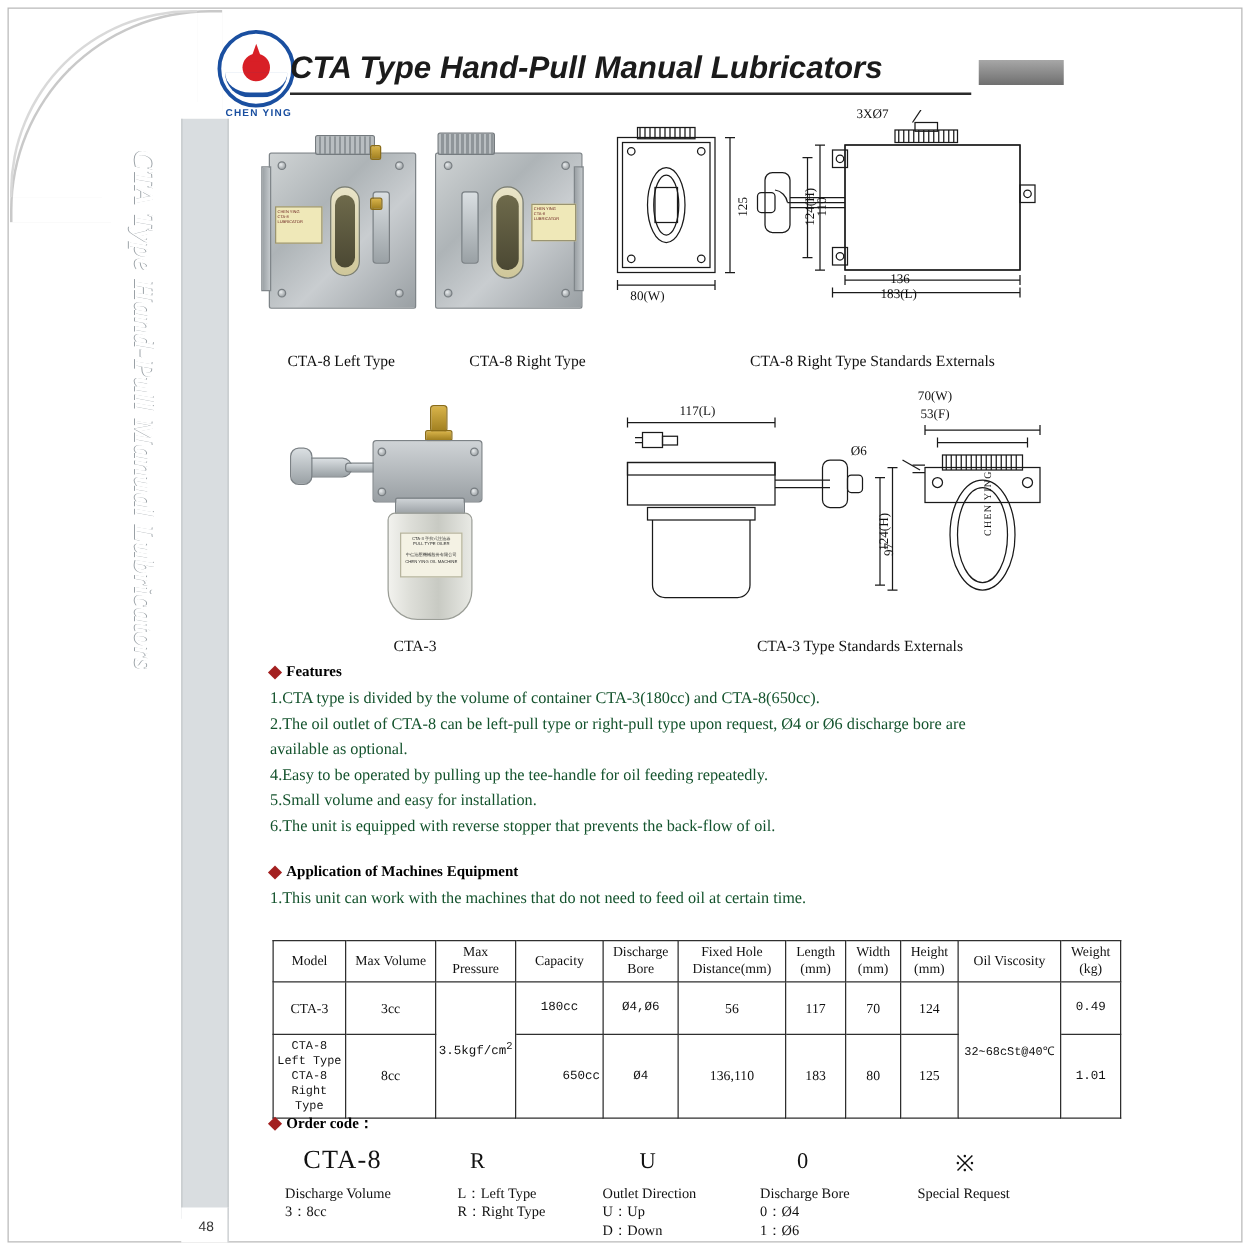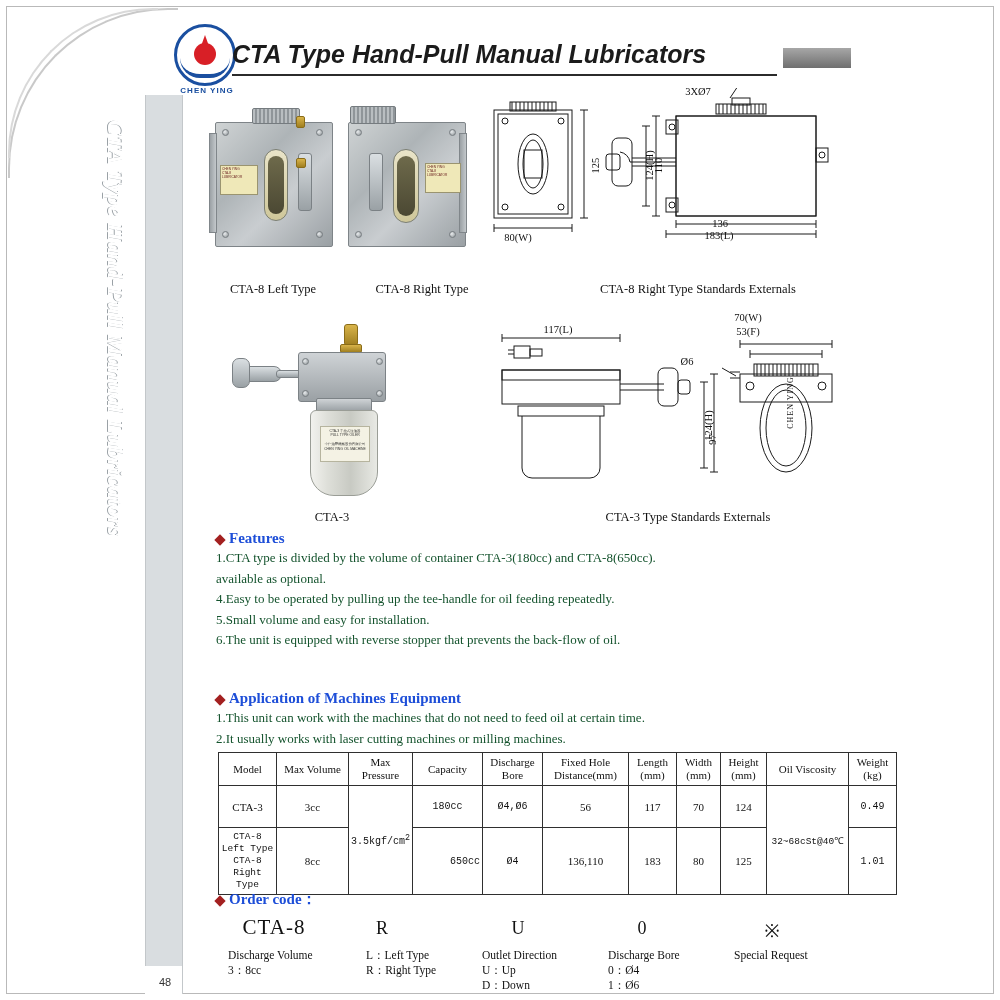--- a/index.html
+++ b/index.html
@@ -173,21 +173,21 @@
     border:1px solid #8a6c18; border-radius:2px;
   }
 
   
   .draw{ position:absolute; }
   .draw svg{ display:block; }
 
   
   .sec-head{
     position:absolute; font-family:"Liberation Serif", serif;
-    font-weight:bold; font-size:15px; color:#1d4ed8; white-space:nowrap;
+    font-weight:bold; font-size:12px; color:#000000; white-space:nowrap;
   }
   .diamond{
     display:inline-block; width:8px; height:8px; background:#a32020;
     transform:rotate(45deg); margin-right:5px; vertical-align:middle;
   }
   .body-text{
     position:absolute; font-family:"Liberation Serif", serif;
     font-size:13px; color:#14532d; line-height:20.5px;
   }
   .body-text div{ white-space:nowrap; }
@@ -418,32 +418,32 @@
 <div class="caption" style="left:672px;top:356px;width:30px;font-size:10.5px;">Ø6</div>
 <div class="caption" style="left:690px;top:420px;width:36px;font-size:10.5px;transform:rotate(-90deg);transform-origin:center;">124(H)</div>
 <div class="caption" style="left:700px;top:434px;width:24px;font-size:10.5px;transform:rotate(-90deg);transform-origin:center;">97</div>
 <div class="caption" style="left:760px;top:398px;width:60px;font-size:8px;transform:rotate(-90deg);transform-origin:center;letter-spacing:1px;">CHEN YING</div>
 
 <div class="sec-head" style="left:216px;top:530px;">
   <span class="diamond"></span><span>Features</span>
 </div>
 <div class="body-text" style="left:216px;top:548px;width:700px;">
   <div>1.CTA type is divided by the volume of container CTA-3(180cc) and CTA-8(650cc).</div>
+  <div>2.The oil outlet of  CTA-8 can be left-pull type or right-pull type upon request, Ø4  or Ø6 discharge bore are</div>
   <div>   available as optional.</div>
   <div>4.Easy to be operated by pulling up the tee-handle for oil feeding repeatedly.</div>
   <div>5.Small volume and easy for installation.</div>
   <div>6.The unit is equipped with reverse stopper that prevents the back-flow of oil.</div>
 </div>
 
 <div class="sec-head" style="left:216px;top:690px;">
   <span class="diamond"></span><span>Application of Machines Equipment</span>
 </div>
 <div class="body-text" style="left:216px;top:708px;width:700px;">
   <div>1.This unit can work with the machines that do not need to feed oil at certain time.</div>
-  <div>2.It usually works with laser cutting machines or milling machines.</div>
 </div>
 
 <table class="spec">
   <thead>
     <tr>
       <th class="m-col">Model</th>
       <th style="width:72px">Max Volume</th>
       <th style="width:56px">Max<br>Pressure</th>
       <th style="width:58px">Capacity</th>
       <th style="width:60px">Discharge<br>Bore</th>

